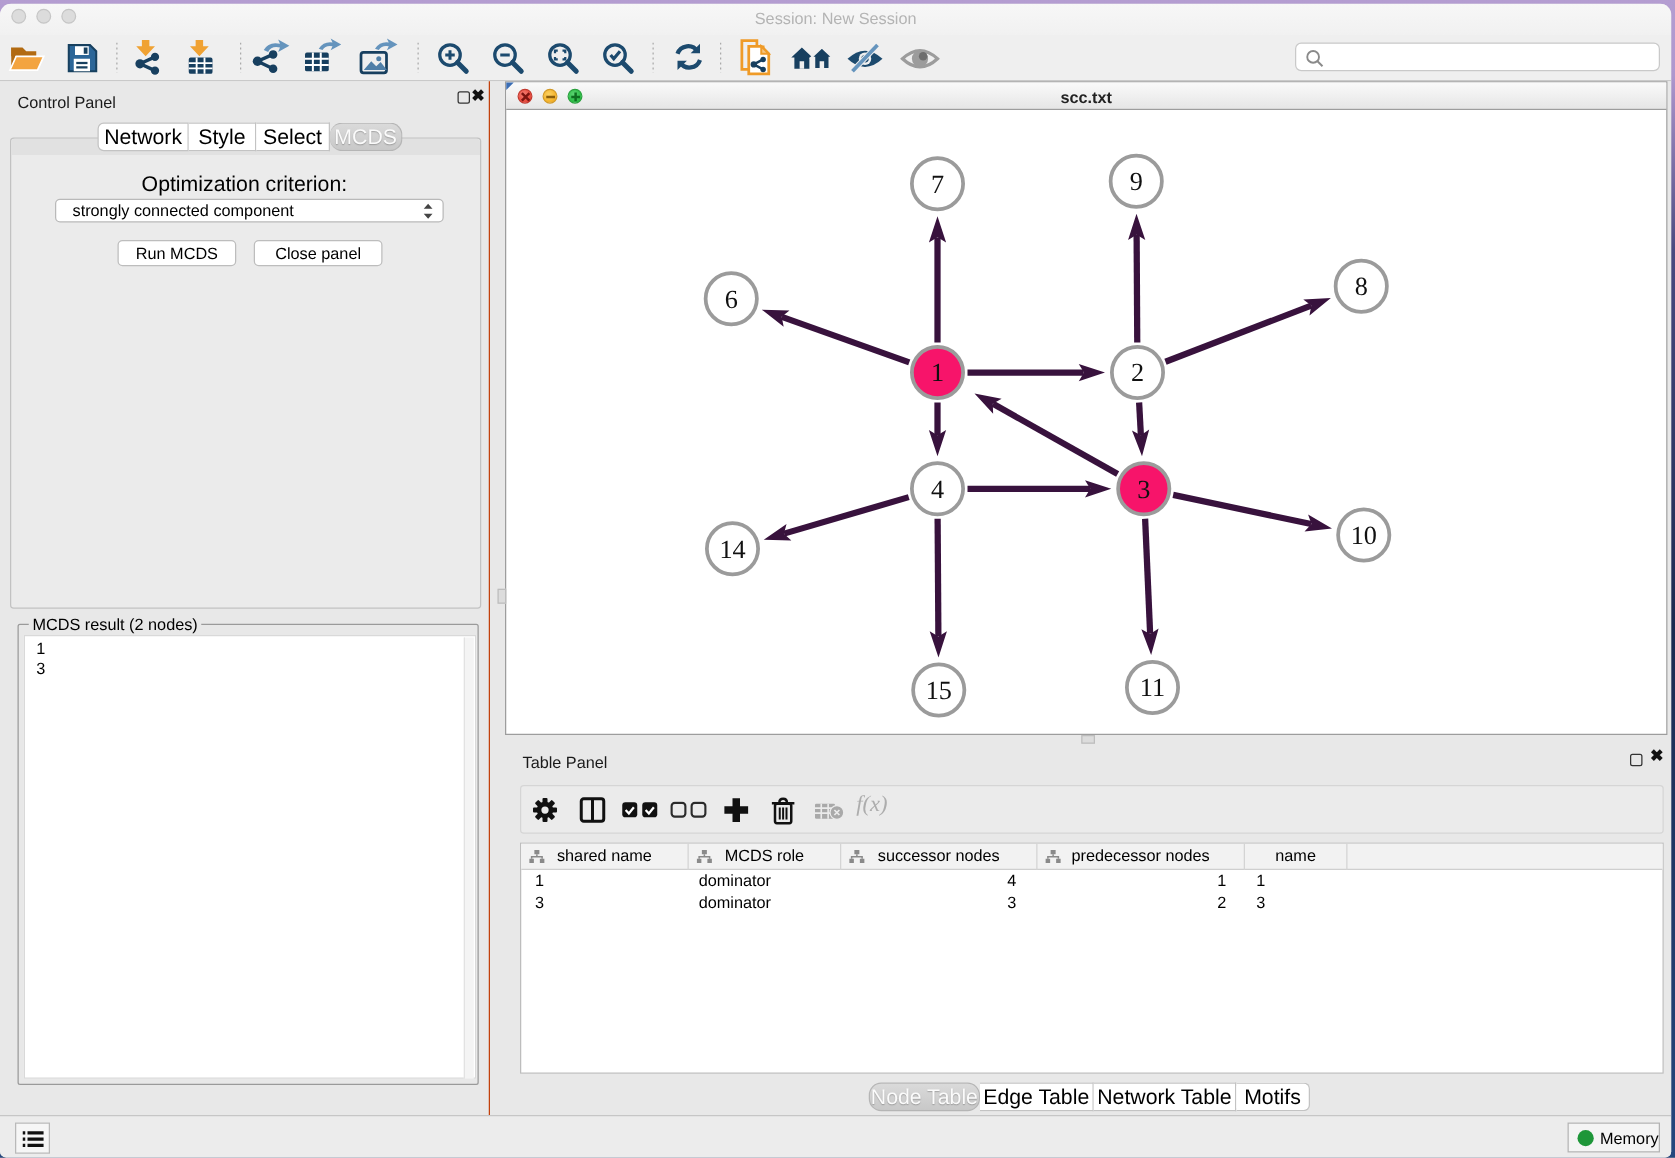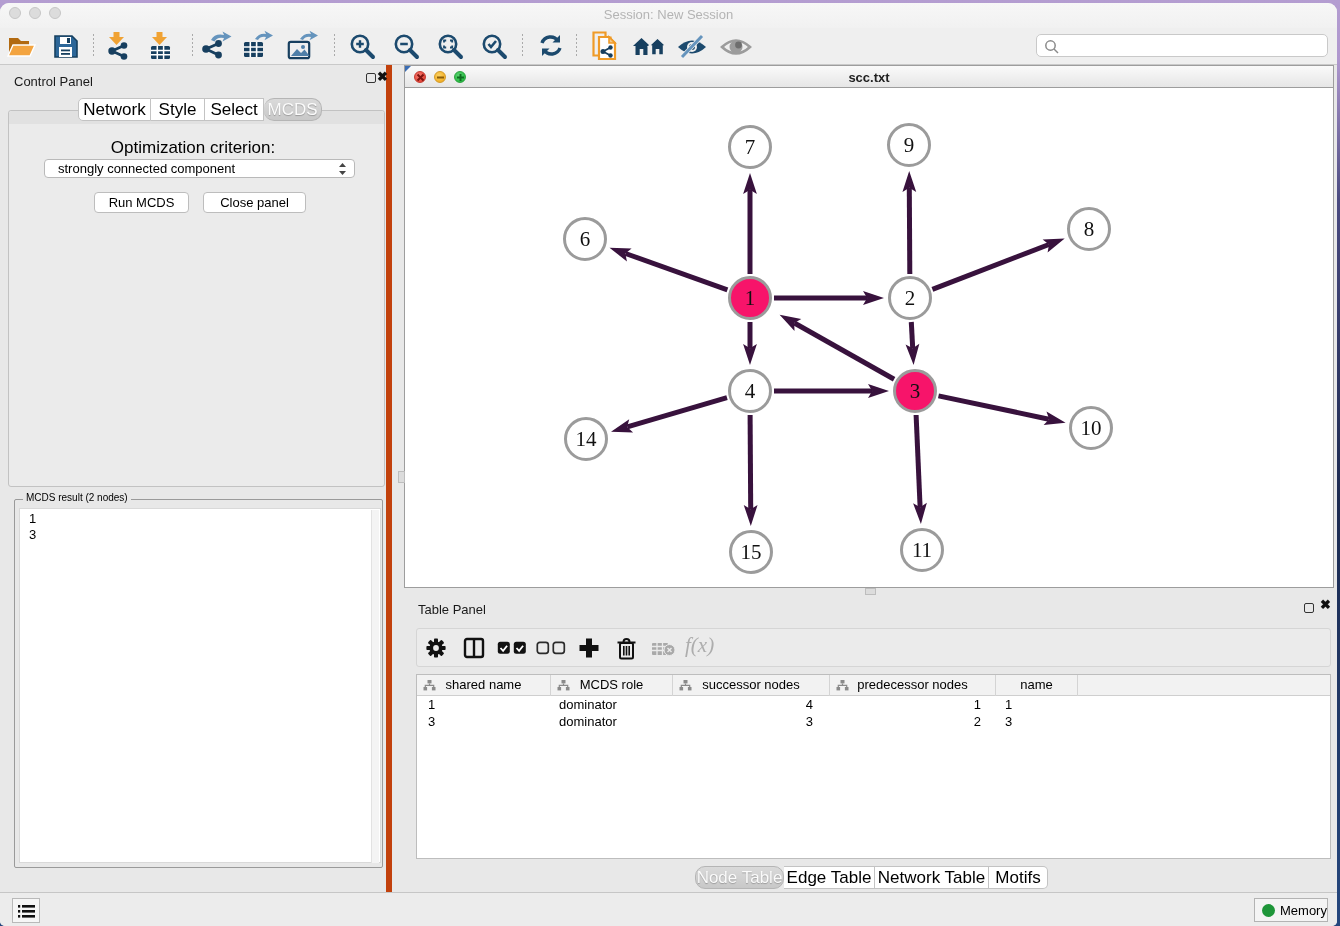--- a/index.html
+++ b/index.html
@@ -23,40 +23,40 @@
 .tsep { position:absolute; top:6px; height:24px; width:1px;
   background-image:linear-gradient(#aaa 40%, transparent 40%); background-size:1px 4px; }
 #searchbox { position:absolute; left:1036px; top:6px; width:292px; height:23px;
   background:#fff; border:1px solid #c9c9c9; border-radius:5px; }
 
 #main { position:absolute; left:0; top:62px; width:1337px; height:827px; background:#e8e8e8; }
 .panelhdr { font-size:13px; color:#1a1a1a; }
 .maxbtn { position:absolute; width:10px; height:10px; border:1.5px solid #333; border-radius:2px; }
 .closex { position:absolute; font-size:13px; font-weight:bold; color:#111; }
 
-#cp { position:absolute; left:0; top:0; width:392px; height:827px; border-right:6px solid #c2410c; }
+#cp { position:absolute; left:0; top:0; width:392px; height:827px; border-right:1px solid #c2410c; }
 #cp-tabs { position:absolute; left:78px; top:33px; height:23px; display:flex; z-index:3; }
 .tab { height:23px; font-size:17px; text-align:center; line-height:22px;
   background:#fff; border:1px solid #c3c3c3; border-left:none; color:#000; }
 .tab:first-child { border-left:1px solid #c3c3c3; border-radius:5px 0 0 5px; }
 .tab:last-child { border-radius:0 5px 5px 0; }
 .tab.sel { background:linear-gradient(#dadada,#c8c8c8); color:#fbfbfb;
   text-shadow:0 1px 1px rgba(0,0,0,0.25); border-color:#b5b5b5;border-radius:10px; }
 #cp-body { position:absolute; left:8px; top:45px; width:377px; height:377px;
   background:#ebebeb; border:1px solid #c2c2c2; border-radius:3px; }
 #opt-label { position:absolute; left:0; top:73px; width:100%; text-align:center; font-size:17px; }
 #dropdown { position:absolute; left:44px; top:94px; width:311px; height:19px;
   background:#fff; border:1px solid #b9b9b9; border-radius:4px;
   font-size:13px; line-height:17px; padding-left:13px; }
 .btn { position:absolute; height:21px; background:#fff; border:1px solid #bdbdbd;
   border-radius:4px; font-size:13px; text-align:center; line-height:19px; }
 #fieldset { position:absolute; left:14px; top:434px; width:369px; height:369px;
   border:1px solid #9a9a9a; border-radius:2px; }
 #fs-legend { position:absolute; left:8px; top:-8px; background:#e8e8e8; padding:0 3px;
-  font-size:10px; }
+  font-size:13px; }
 #fs-white { position:absolute; left:4px; top:8px; width:362px; height:355px; background:#fff;
   border:1px solid #d9d9d9; font-size:13px; line-height:16px; padding:2px 0 0 9px; }
 #fs-scroll { position:absolute; right:1px; top:1px; width:8px; height:353px;
   background:#f4f4f4; border-left:1px solid #e2e2e2; }
 
 #scc { position:absolute; left:404px; top:0px; width:930px; height:523px;
   border:1px solid #9d9d9d; background:#fff; }
 #scc-title { position:absolute; left:0; top:0; width:100%; height:22px;
   background:linear-gradient(#fafafa,#e6e6e6); border-bottom:1px solid #9d9d9d; }
 .sl { position:absolute; top:5px; width:12px; height:12px; border-radius:50%; }
@@ -357,21 +357,21 @@
           <path d="M1.5 5.5 h18" stroke="#111" stroke-width="2"></path>
           <path d="M7.5 5 q0 -3 3 -3 q3 0 3 3" fill="none" stroke="#111" stroke-width="2"></path>
           <path d="M7.8 9 v9.5 M10.5 9 v9.5 M13.2 9 v9.5" stroke="#111" stroke-width="1.6"></path>
         </svg>
         <svg style="position:absolute;left:234px;top:13px;" width="25" height="14" viewBox="0 0 25 14">
           <rect x="1" y="1" width="16" height="12" rx="1" fill="#a9a9a9"></rect>
           <path d="M1 4.5 h16 M1 8.5 h16 M6 1 v12 M11.5 1 v12" stroke="#ebebeb" stroke-width="1.3"></path>
           <circle cx="18.5" cy="8" r="5.5" fill="#a9a9a9" stroke="#ebebeb" stroke-width="1"></circle>
           <path d="M16.5 6 l4 4 M20.5 6 l-4 4" stroke="#ebebeb" stroke-width="1.4"></path>
         </svg>
-        <div style="position:absolute;left:268px;top:4px;font-family:'Liberation Serif',serif;font-style:italic;font-size:21px;color:#adadad;">f(x)</div>
+        <div style="position:absolute;left:268px;top:4px;font-family:'Liberation Serif',serif;font-style:italic;font-size:18px;color:#adadad;">f(x)</div>
       </div>
       <div id="tp-table">
         <div id="tp-head">
           <div class="hcell" style="left:0;width:134px;">shared name</div>
           <div class="hcell" style="left:134px;width:122px;">MCDS role</div>
           <div class="hcell" style="left:256px;width:157px;">successor nodes</div>
           <div class="hcell" style="left:413px;width:166px;">predecessor nodes</div>
           <div class="hcell" style="left:579px;width:82px;">name</div>
           <svg class="hicon" style="left:6px;" width="13" height="13" viewBox="0 0 13 13">
               <g fill="#8a8a8a">

